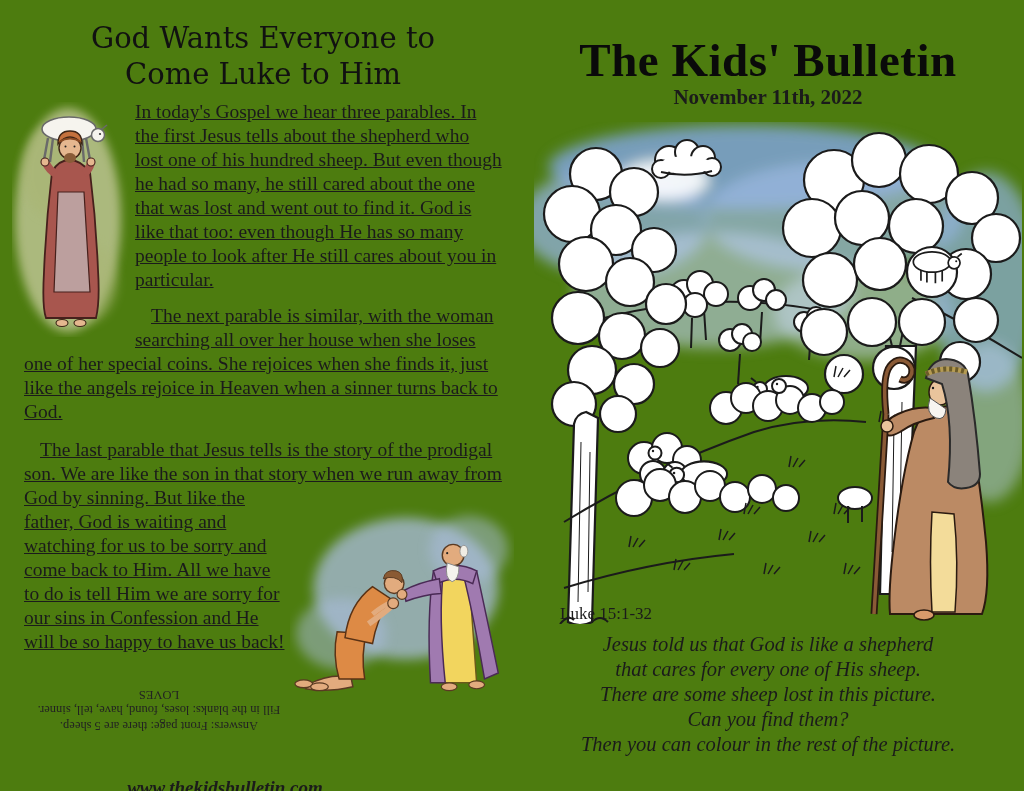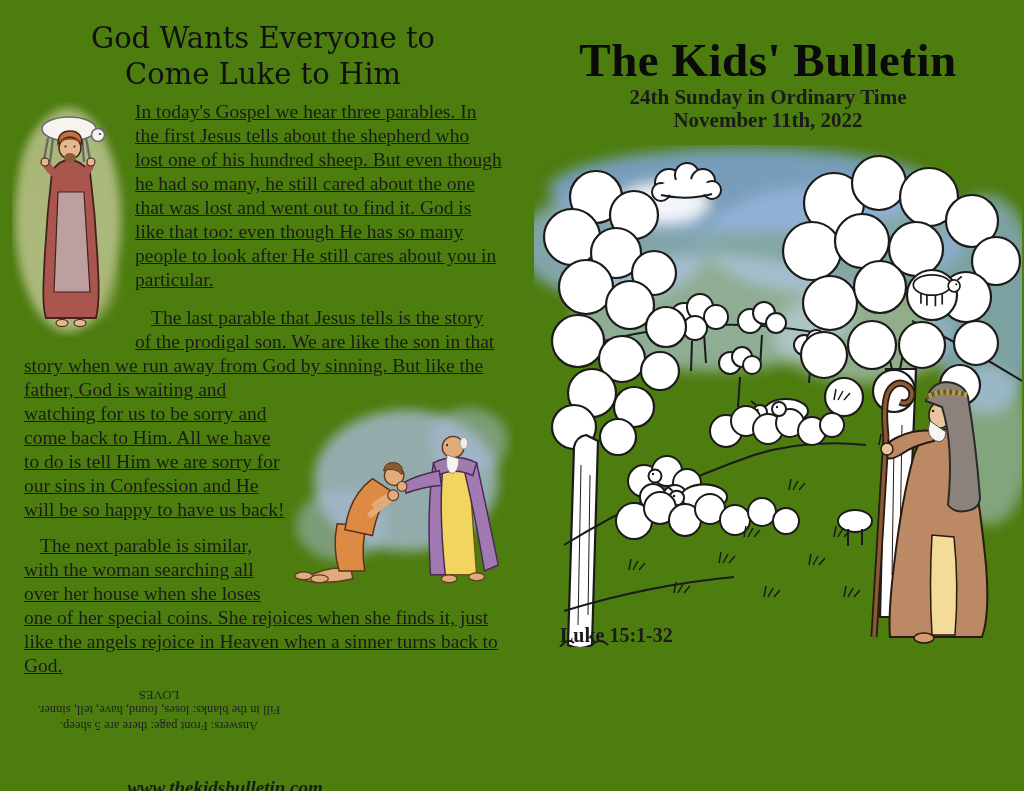--- a/index.html
+++ b/index.html
@@ -35,21 +35,21 @@
   }
   
   .page-right { position:absolute; left:512px; top:8px; width:512px; height:791px; }
   .rp-title {
     margin-top:26px; text-align:center; font-weight:bold; font-size:47px;
     line-height:52px; letter-spacing:0.5px; color:#0a0a0a;
   }
   .rp-sub { text-align:center; font-weight:bold; font-size:21px; line-height:23px; }
   .rp-illustration { position:relative; width:488px; height:502px; margin:13px 0 0 22px; }
   .rp-illustration > svg { position:absolute; left:0; top:0; }
-  .luke-ref { position:absolute; left:26px; bottom:0px; font-weight:bold; font-size:20px; }
+  .luke-ref { position:absolute; left:26px; bottom:0px; font-weight:normal; font-size:17px; }
   .rp-caption { margin-top:8px; text-align:center; font-style:italic; font-size:20.5px; line-height:25px; }
 </style>
 </head>
 <body>
 
 <div class="sheet">
 
   <div class="page-left">
     <div class="lp-title">
       <div>God Wants Everyone to</div>
@@ -89,20 +89,22 @@
           <circle cx="53.5" cy="44.5" r="1" fill="#222"></circle>
             <circle cx="62.5" cy="44.5" r="1" fill="#222"></circle>
           <path d="M46,42 Q46,29 58,29 Q70,29 70,42 Q64,35 58,35 Q52,35 46,42 Z" fill="#c4713d" stroke="#3c2415" stroke-width="1.4"></path>
           <path d="M47,40 Q58,33 69,40" stroke="#8a4a22" stroke-width="2" fill="none"></path>
 
           <ellipse cx="50" cy="221" rx="6" ry="3.5" fill="#e5b78f" stroke="#3c2415" stroke-width="1.1"></ellipse>
           <ellipse cx="68" cy="221" rx="6" ry="3.5" fill="#e5b78f" stroke="#3c2415" stroke-width="1.1"></ellipse>
         </svg><span>In today's Gospel we hear three parables.  In the first Jesus tells about the shepherd who lost one of his hundred sheep.  But even though he had so many, he still cared about the one that was lost and went out to find it.  God is like that too: even though He has so many people to look after He still cares about you in particular.</span>
       </p>
 
+      <p class="para para2"><span>The next parable is similar, with the woman searching all over her house when she loses one of her special coins.  She rejoices when she finds it, just like the angels rejoice in Heaven when a sinner turns back to God.</span></p>
+
       <p class="para para3">
         <span>The last parable that Jesus tells is the story of the prodigal son.  We are like the son in that story when we run away from God by sinning.  But like</span>
         <svg class="prodigal-float" viewBox="0 0 228 208">
           <defs>
               <filter id="b5" x="-40%" y="-40%" width="180%" height="180%">
                 <feGaussianBlur stdDeviation="6"></feGaussianBlur>
               </filter>
             </defs>
           <ellipse cx="118" cy="102" rx="94" ry="72" fill="#abbde0" opacity="0.75" filter="url(#b5)"></ellipse>
           <ellipse cx="52" cy="148" rx="46" ry="36" fill="#abbde0" opacity="0.5" filter="url(#b5)"></ellipse>
@@ -135,36 +137,33 @@
           <circle cx="166" cy="68" r="11" fill="#e2ab7e" stroke="#5a3a22" stroke-width="1.4"></circle>
           <ellipse cx="177" cy="64" rx="4" ry="6" fill="#f0ece4" stroke="#888" stroke-width="0.8"></ellipse>
           <path d="M160,76 Q157,92 165,95 Q172,93 172,80 Z" fill="#f5f3ee" stroke="#888" stroke-width="1"></path>
           <circle cx="160" cy="66" r="1.1" fill="#222"></circle>
 
           <ellipse cx="162" cy="202" rx="8" ry="4" fill="#e2ab7e" stroke="#5a3a22" stroke-width="1.2"></ellipse>
           <ellipse cx="190" cy="200" rx="8" ry="4" fill="#e2ab7e" stroke="#5a3a22" stroke-width="1.2"></ellipse>
         </svg>
         <span>the father, God is waiting and watching for us to be sorry and come back to Him.  All we have to do is tell Him we are sorry for our sins in Confession and He will be so happy to have us back!</span>
       </p>
-
-      <p class="para para2"><span>The next parable is similar, with the woman searching all over her house when she loses one of her special coins.  She rejoices when she finds it, just like the angels rejoice in Heaven when a sinner turns back to God.</span></p>
     </div>
 
     <div class="answers">
       <div>Answers:  Front page: there are 5 sheep.</div>
       <div>Fill in the blanks: loses, found, have, tell, sinner.</div>
       <div>LOVES</div>
     </div>
 
     <div class="website">www.thekidsbulletin.com</div>
   </div>
 
   <div class="page-right">
     <div class="rp-title">The Kids' Bulletin</div>
-    <div class="rp-sub">24th Sunday in Ordinary Time</div>
     <div class="rp-sub">November 11th, 2022</div>
 
     <div class="rp-illustration">
       <svg width="488" height="502" viewBox="0 0 488 502">
         <defs>
           <filter id="wash" x="-40%" y="-40%" width="180%" height="180%">
               <feGaussianBlur stdDeviation="7"></feGaussianBlur>
             </filter>
           <g id="tuft" stroke="#1b1b1b" stroke-width="1.5" fill="none">
             <path d="M0,0 l2,-11 M4,0 l5,-9 M10,0 l6,-7"></path>
@@ -344,15 +343,22 @@
           <path d="M396,276 Q391,292 402,296 Q411,299 412,287 Z" fill="#f7f5f0" stroke="#555" stroke-width="1"></path>
 
           <path d="M392,256 Q396,238 412,237 Q430,238 434,252 Q442,300 446,352 Q446,364 432,366 Q420,368 414,360 Q420,300 408,262 Z" fill="#8b837b" stroke="#2a2a2a" stroke-width="2"></path>
           <path d="M392,252 Q410,243 433,250" stroke="#b59b52" stroke-width="5" fill="none"></path>
           <path d="M392,252 Q410,243 433,250" stroke="#6b5b2a" stroke-width="5" stroke-dasharray="3,3" fill="none"></path>
         </g>
       </svg>
       <div class="luke-ref">Luke 15:1-32</div>
     </div>
 
+    <div class="rp-caption">
+      <div>Jesus told us that God is like a shepherd</div>
+      <div>that cares for every one of His sheep.</div>
+      <div>There are some sheep lost in this picture.</div>
+      <div>Can you find them?</div>
+      <div>Then you can colour in the rest of the picture.</div>
+    </div>
   </div>
 
 </div>
 
 </body></html>

